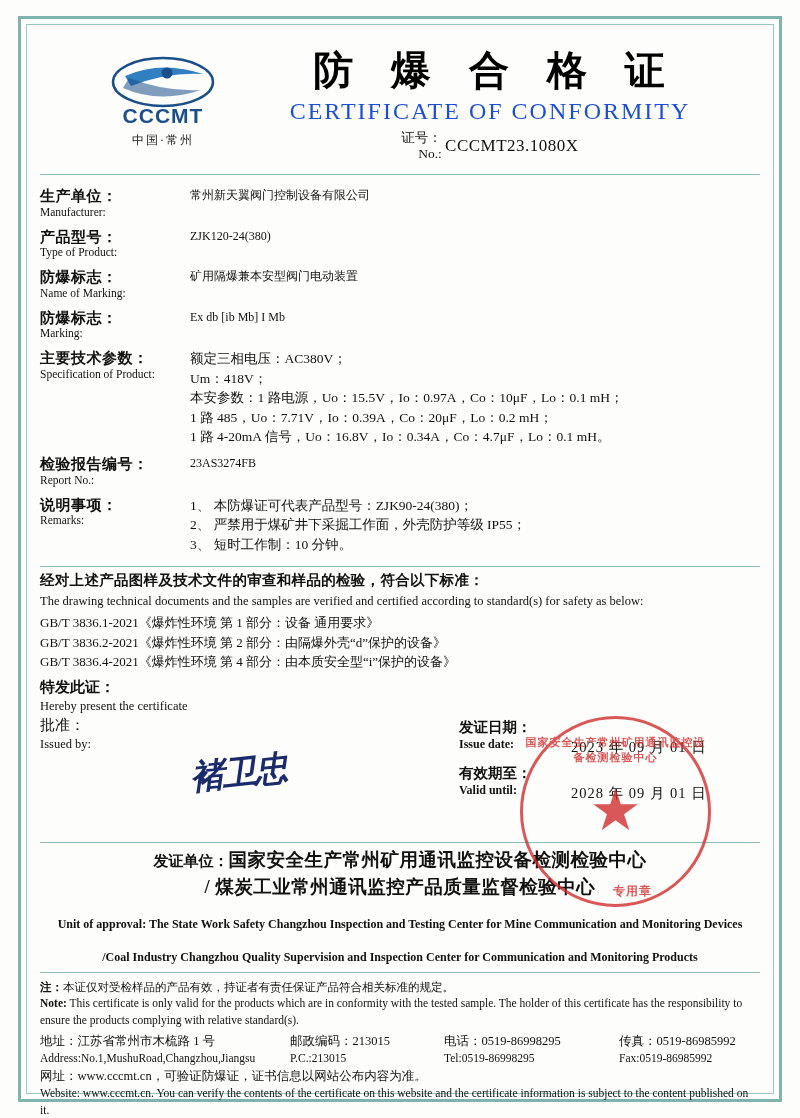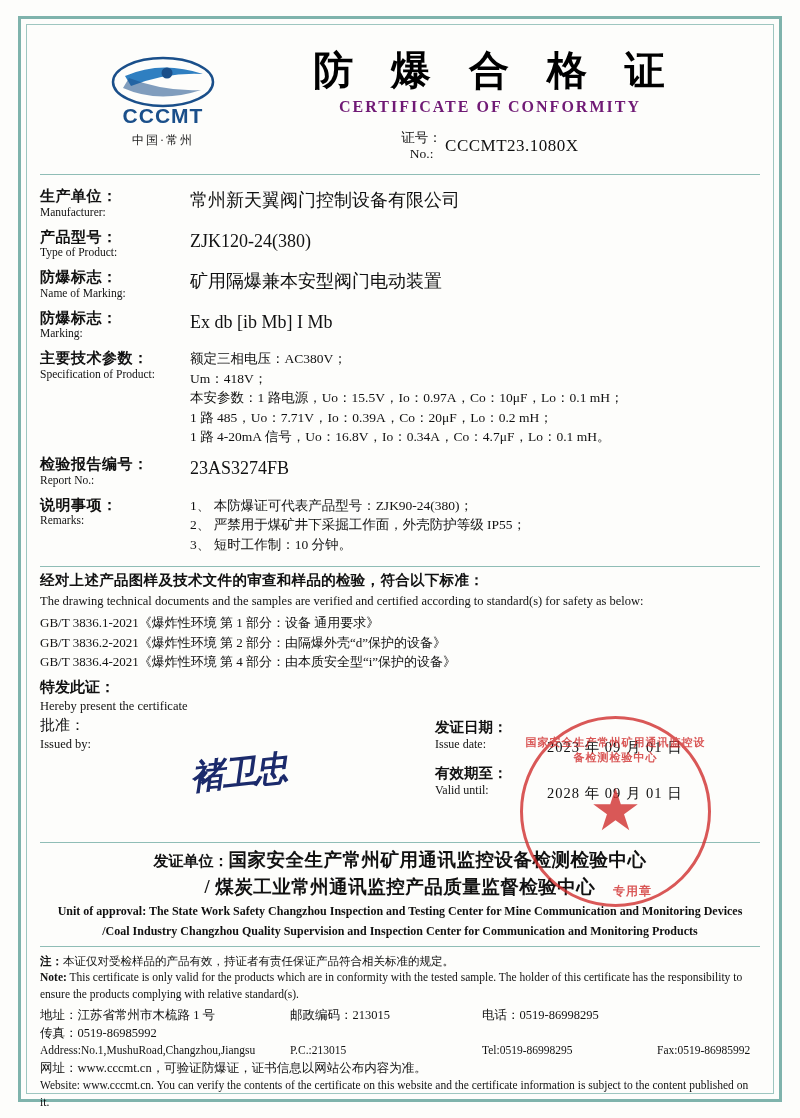--- a/index.html
+++ b/index.html
@@ -83,36 +83,36 @@
     font-family: "DejaVu Serif", serif;
     font-size: 40px;
     font-weight: bold;
     letter-spacing: 12px;
     color: #000;
     line-height: 1.1;
     padding-left: 10px;
   }
   .title-en {
     font-family: "Liberation Serif", serif;
-    font-size: 16px;
-    font-weight: bold;
+    font-size: 24px;
+    font-weight: normal;
     letter-spacing: 2px;
     margin-top: 6px;
-    color: #701a75;
+    color: #1d4ed8;
   }
   .certno {
     position: absolute;
     left: 200px; top: 92px;
     width: 500px;
     text-align: center;
     font-size: 13px;
   }
   .certno-label {
     display: inline-block;
-    text-align: center;
+    text-align: right;
     line-height: 1.15;
     vertical-align: middle;
     font-size: 13.5px;
   }
   .certno-value {
     display: inline-block;
     vertical-align: middle;
     font-size: 17px;
     letter-spacing: 0.5px;
   }
@@ -142,21 +142,21 @@
     letter-spacing: 0.5px;
     display: block;
     line-height: 1.25;
   }
   .lab .en {
     font-size: 11.5px;
     display: block;
     line-height: 1.2;
   }
   .val {
-    font-size: 18px;
+    font-size: 12px;
     line-height: 1.45;
     padding-left: 6px;
   }
   .val .line { display: block; }
   .val.small { font-size: 13.5px; }
 
   
   .standards {
     margin-top: 4px;
   }
@@ -207,23 +207,24 @@
     letter-spacing: -2px;
   }
   .dates {
     position: absolute;
     left: 395px; top: 2px;
     width: 320px;
   }
   .date-row {
     position: relative;
     height: 46px;
+    margin-left: 24px;
   }
   .date-lab .cn { font-size: 14.5px; font-weight: bold; }
-  .date-lab .en { font-size: 12px; }
+  .date-lab .en { font-size: 12px; font-weight: bold; }
   .date-lab {
     position: absolute; left: 0; top: 0; width: 110px;
   }
   .date-val {
     position: absolute; left: 112px; top: 20px;
     font-size: 14.5px;
     letter-spacing: 1px;
   }
   .seal {
     position: absolute;
@@ -269,41 +270,41 @@
   }
   .approval-cn-big {
     font-size: 18.5px;
     font-weight: bold;
     letter-spacing: 0.5px;
   }
   .approval-en {
     font-size: 12px;
     font-weight: bold;
     line-height: 1.4;
-    margin-top: 3px;
+    margin-top: 16px;
   }
 
   
   .notes {
     margin-top: 6px;
     font-size: 11.5px;
     line-height: 1.42;
   }
   .notes .nline { display: block; }
   .notes b { font-weight: bold; }
 
   .contact {
     margin-top: 4px;
     font-size: 11.5px;
     line-height: 1.45;
   }
   .contact-row { display: block; }
   .c-cn { font-size: 12.5px; }
   .col-a { display: inline-block; width: 250px; }
-  .col-b { display: inline-block; width: 192px; }
+  .col-b { display: inline-block; width: 154px; }
   .col-c { display: inline-block; width: 175px; }
   .col-d { display: inline-block; }
 </style>
 </head>
 <body>
 
 <div class="page">
   <div class="frame-outer"></div>
   <div class="frame-inner"></div>
 

